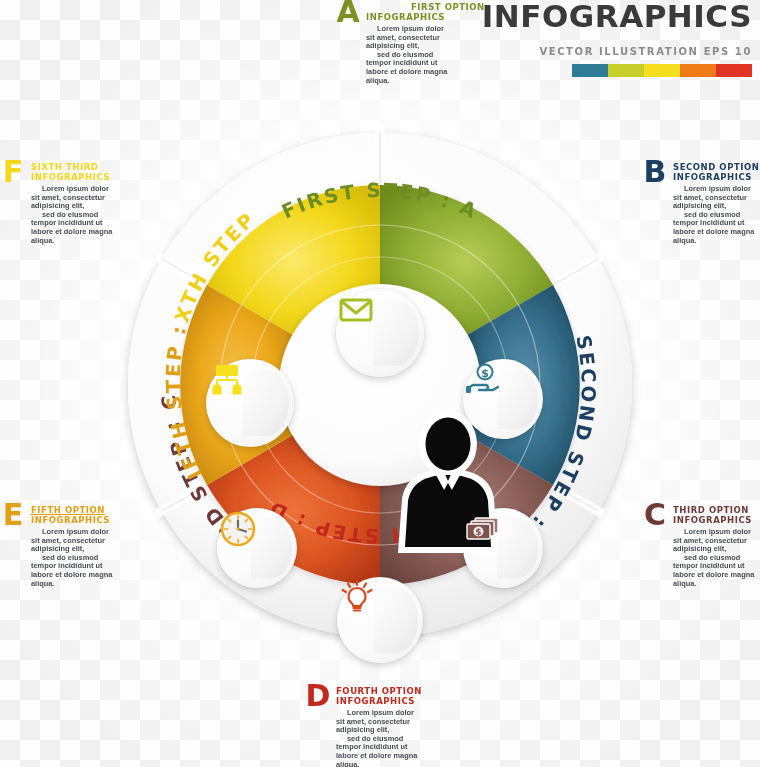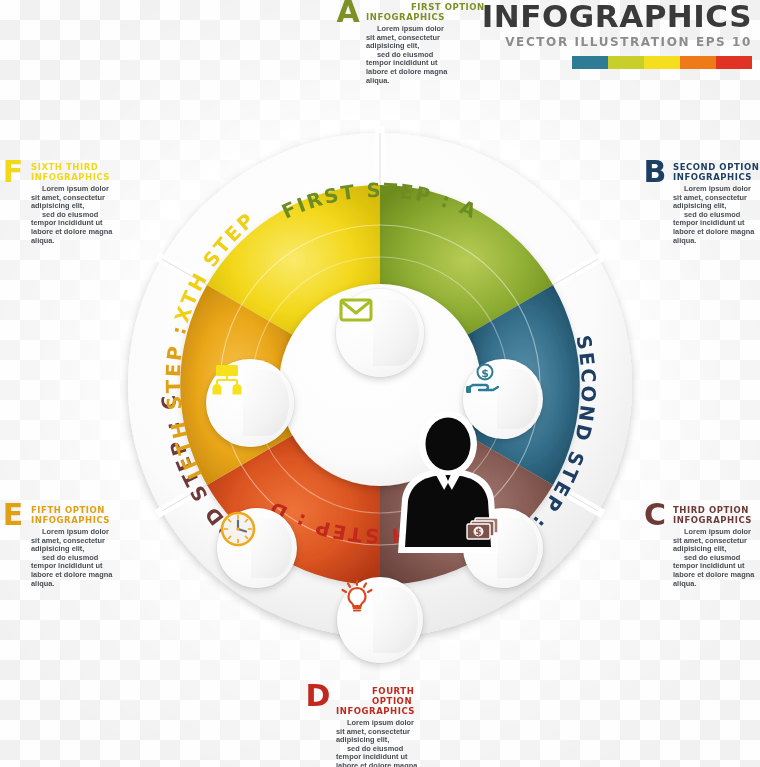--- a/index.html
+++ b/index.html
@@ -24,22 +24,22 @@
   }
   #stage{position:absolute;left:0;top:0;width:760px;height:767px;}
 
   
   .hdr{position:absolute;right:8px;top:0px;text-align:right;}
   .hdr-title{
     font-size:31px;font-weight:bold;letter-spacing:0.5px;color:#3a3a3a;
     line-height:32px;font-family:"DejaVu Sans", sans-serif;
   }
   .hdr-sub{
-    font-size:12px;font-weight:bold;letter-spacing:1.6px;color:#8c8c8c;
-    margin-top:3px;font-family:"DejaVu Sans", sans-serif;
+    font-size:10px;font-weight:bold;letter-spacing:1.6px;color:#8c8c8c;
+    margin-top:14px;font-family:"DejaVu Sans", sans-serif;
   }
   .hdr-bar{display:flex;margin-top:7px;justify-content:flex-end;}
   .hdr-bar i{display:block;width:36px;height:13px;}
 
   
   .opt{position:absolute;width:150px;}
   .opt .letter{
     position:absolute;left:0;top:-4px;width:26px;height:30px;
     font-size:30px;font-weight:bold;line-height:28px;text-align:center;
     font-family:"DejaVu Sans", sans-serif;
@@ -368,38 +368,38 @@
           <span>tempor incididunt ut</span>
           <span>labore et dolore magna</span>
           <span>aliqua.</span>
       </div>
     </div>
   </div>
 
   <div class="opt optD">
     <div class="letter" style="color: rgb(192, 41, 28);">D</div>
     <div class="body">
-      <div class="t1" style="color: rgb(192, 41, 28); margin-left: 36px;">FOURTH OPTION</div>
+      <div class="t1" style="color: rgb(192, 41, 28);">FOURTH OPTION</div>
       <div class="t2" style="color: rgb(192, 41, 28);">INFOGRAPHICS</div>
       <div class="lorem">
         <span class="ind">Lorem ipsum dolor</span>
           <span>sit amet, consectetur</span>
           <span>adipisicing elit,</span>
           <span class="ind">sed do eiusmod</span>
           <span>tempor incididunt ut</span>
           <span>labore et dolore magna</span>
           <span>aliqua.</span>
       </div>
     </div>
   </div>
 
   <div class="opt optE">
     <div class="letter" style="color: rgb(224, 160, 22);">E</div>
     <div class="body">
-      <div class="t1" style="color: rgb(224, 160, 22);">FIFTH OPTION</div>
+      <div class="t1" style="color: rgb(224, 160, 22); text-decoration: underline;">FIFTH OPTION</div>
       <div class="t2" style="color: rgb(224, 160, 22);">INFOGRAPHICS</div>
       <div class="lorem">
         <span class="ind">Lorem ipsum dolor</span>
           <span>sit amet, consectetur</span>
           <span>adipisicing elit,</span>
           <span class="ind">sed do eiusmod</span>
           <span>tempor incididunt ut</span>
           <span>labore et dolore magna</span>
           <span>aliqua.</span>
       </div>

